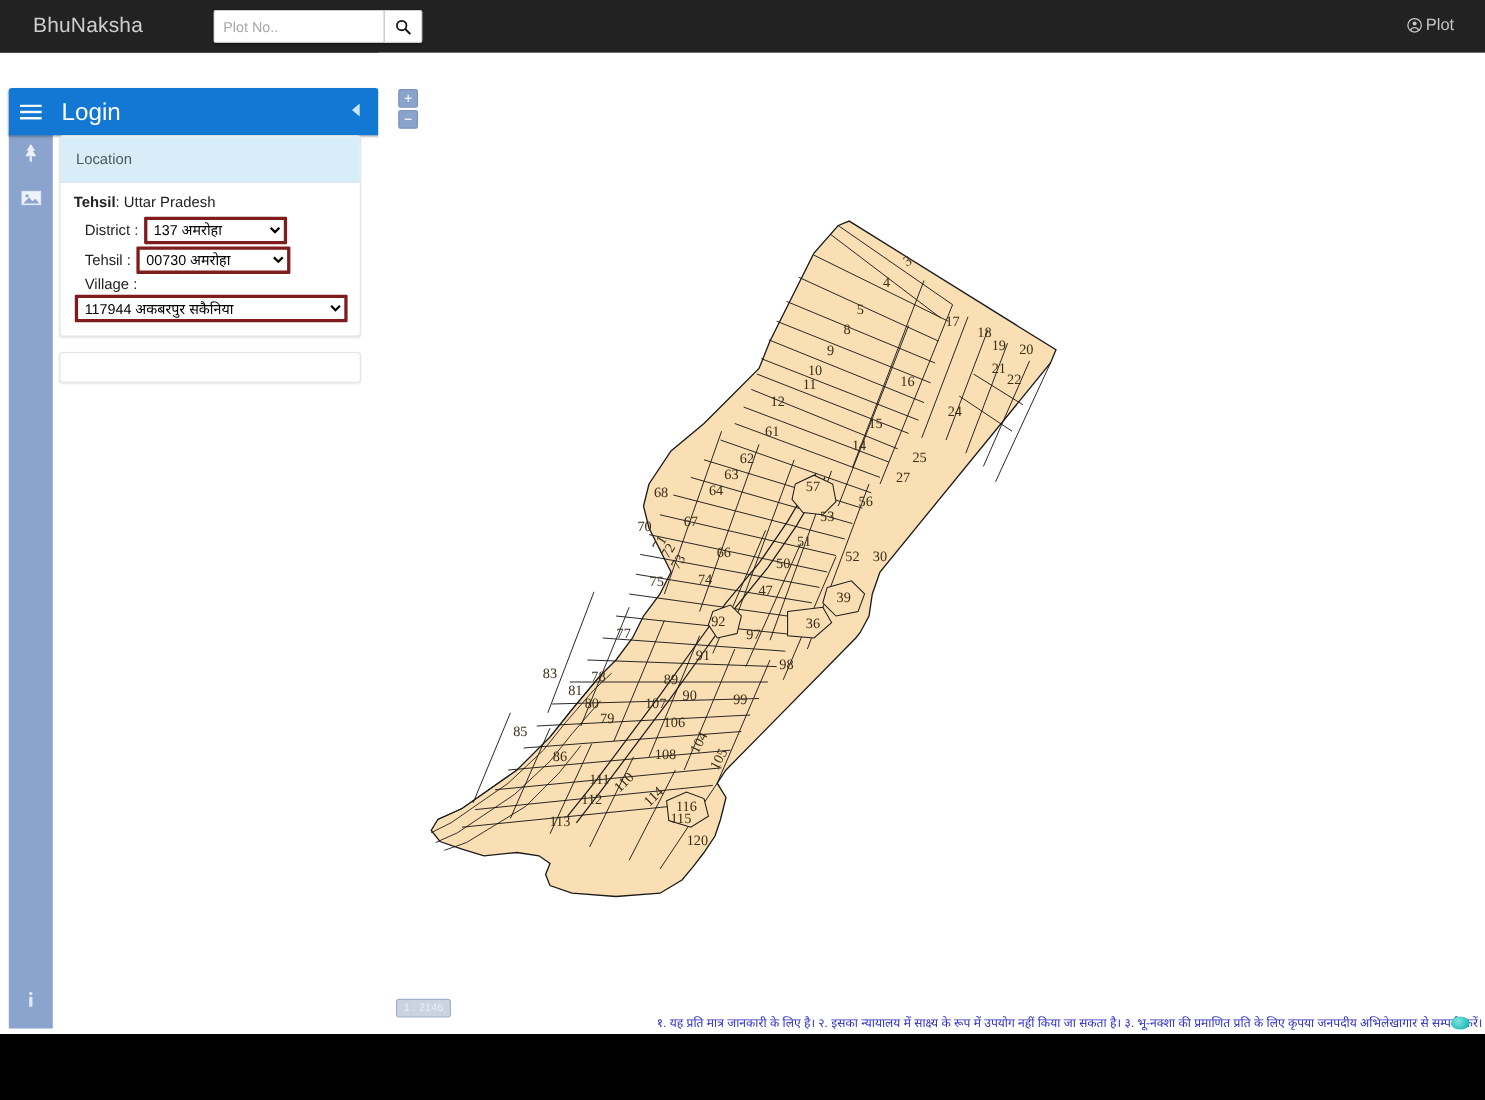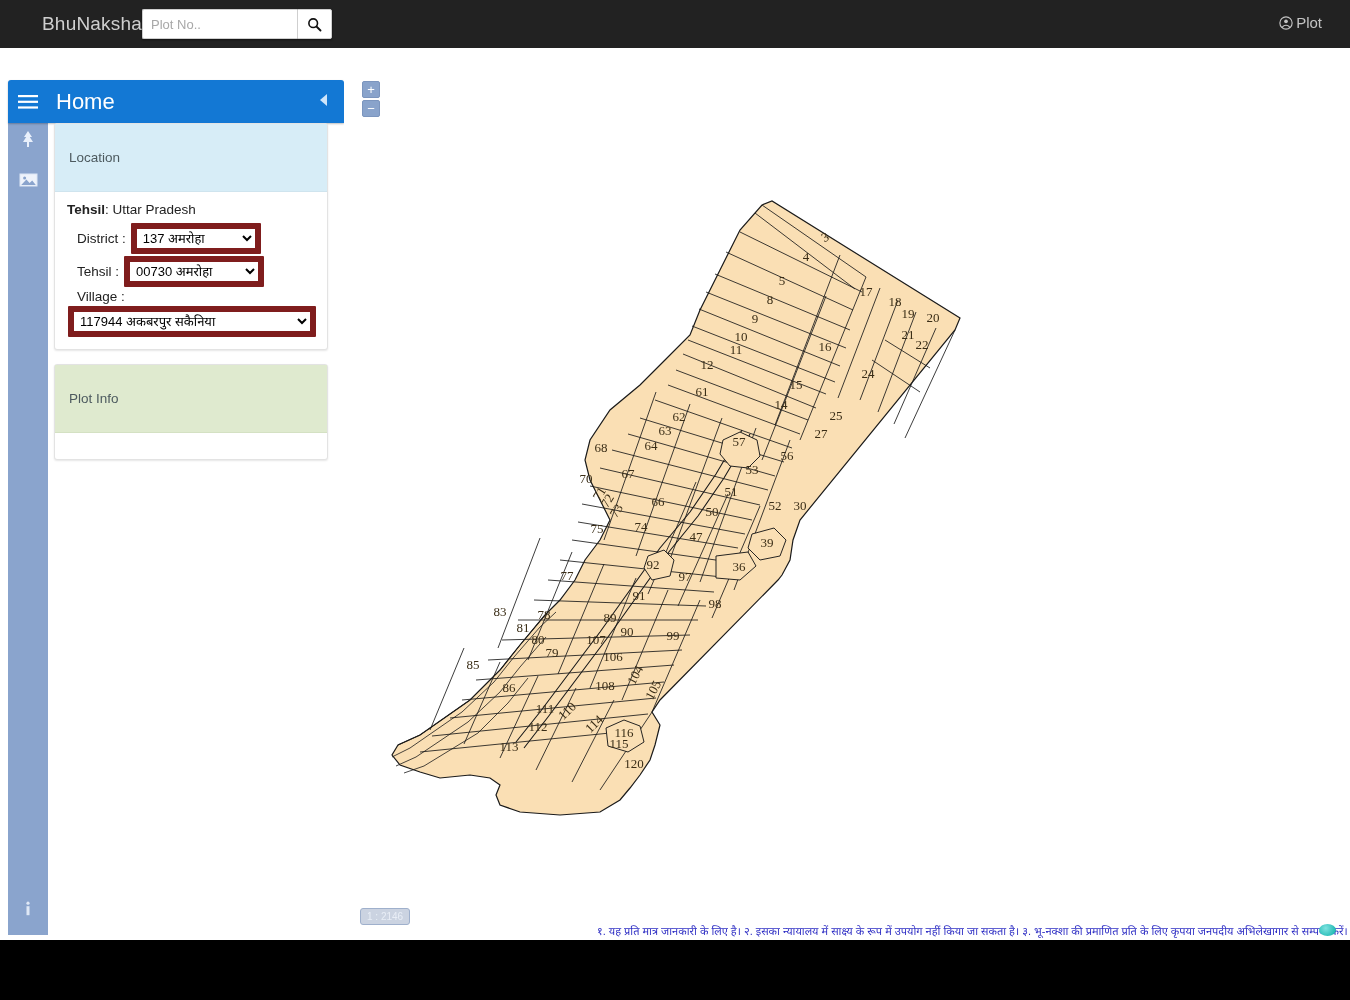--- a/index.html
+++ b/index.html
@@ -14,30 +14,31 @@
     position: relative;
     width: 1350px; height: 1000px;
     background: #ffffff;
   }
 
   
   .navbar {
     position: absolute; top: 0; left: 0;
     width: 1350px; height: 48px;
     background: #222222;
-    display: flex; align-items: center; padding-left: 12px;
+    display: flex; align-items: center;
   }
   .brand {
     color: #cfcfcf;
     font-size: 19px;
     margin-left: 30px;
     letter-spacing: .2px;
   }
   .search-wrap {
     display: flex;
+    margin-left: 64px;
     height: 30px;
     box-shadow: 0 1px 2px rgba(0,0,0,.4);
   }
   .search-input {
     width: 155px; height: 30px;
     border: 1px solid #cfcfcf;
     border-right: none;
     background: #fff;
     font-size: 13px;
     color: #555;
@@ -104,41 +105,41 @@
 
   .panel {
     margin: 0 16px 0 46px;
     background: #fff;
     border: 1px solid #e3e3e3;
     border-radius: 3px;
     box-shadow: 0 1px 2px rgba(0,0,0,.10);
   }
   .panel.location { margin-top: 0; }
   .panel-head {
-    padding: 26px 14px;
+    padding: 13px 14px;
     font-size: 13.5px;
     color: #4d5a5f;
   }
   .panel-head.blue  { background: #d7edf7; border-bottom: 1px solid #cfe4ee; }
   .panel-head.green { background: #dfeacf; border-bottom: 1px solid #d4e1c3; }
   .panel-body { padding: 8px 10px 12px 10px; font-size: 13.5px; color: #222; }
   .panel-body.empty { height: 26px; padding: 0; }
   .state-line { margin: 2px 0 6px 2px; font-size: 13.5px; }
   .state-line b { font-weight: bold; }
   .field-row {
     display: flex; align-items: center;
     margin: 2px 0 2px 12px;
     font-size: 13.5px;
   }
   .field-label { margin-right: 5px; color: #222; white-space: nowrap; }
   select {
     font-family: "Liberation Sans", sans-serif;
     font-size: 13px;
     padding: 1px 2px;
-    border: 6px solid #7f1d1d;
+    border: 3px solid #7f1d1d;
     background: #fff;
     color: #000;
     border-radius: 1px;
   }
   select.district { width: 130px; }
   select.tehsil   { width: 140px; }
   select.village  { width: 248px; margin-left: 0; }
   .village-row { display: block; margin: 2px 0 0 12px; }
   .village-select-row { margin: 2px 0 0 3px; }
 
@@ -254,21 +255,21 @@
 
   <div class="sidebar">
     <div class="sidebar-header">
       <div class="hamburger">
         <svg width="20" height="14" viewBox="0 0 20 14">
           <rect y="0" width="20" height="2.2" fill="#fff"></rect>
           <rect y="5.7" width="20" height="2.2" fill="#fff"></rect>
           <rect y="11.4" width="20" height="2.2" fill="#fff"></rect>
         </svg>
       </div>
-      <div class="sidebar-title">Home</div>
+      <div class="sidebar-title">Login</div>
       <div class="collapse-arrow">
         <svg width="10" height="14" viewBox="0 0 10 14">
           <path d="M9 1 L2 7 L9 13 Z" fill="#cfe5fa"></path>
         </svg>
       </div>
     </div>
 
     <div class="panel location">
       <div class="panel-head blue">Location</div>
       <div class="panel-body">
@@ -292,21 +293,20 @@
         </div>
         <div class="village-select-row">
           <select class="village">
             <option>117944 अकबरपुर सकैनिया</option>
           </select>
         </div>
       </div>
     </div>
 
     <div class="panel" style="margin-top:14px;">
-      <div class="panel-head green">Plot Info</div>
       <div class="panel-body empty"></div>
     </div>
   </div>
 
   <div class="map-area">
 
     <div class="zoom-ctrls">
       <button class="zoom-btn">+</button>
       <button class="zoom-btn">−</button>
     </div>

